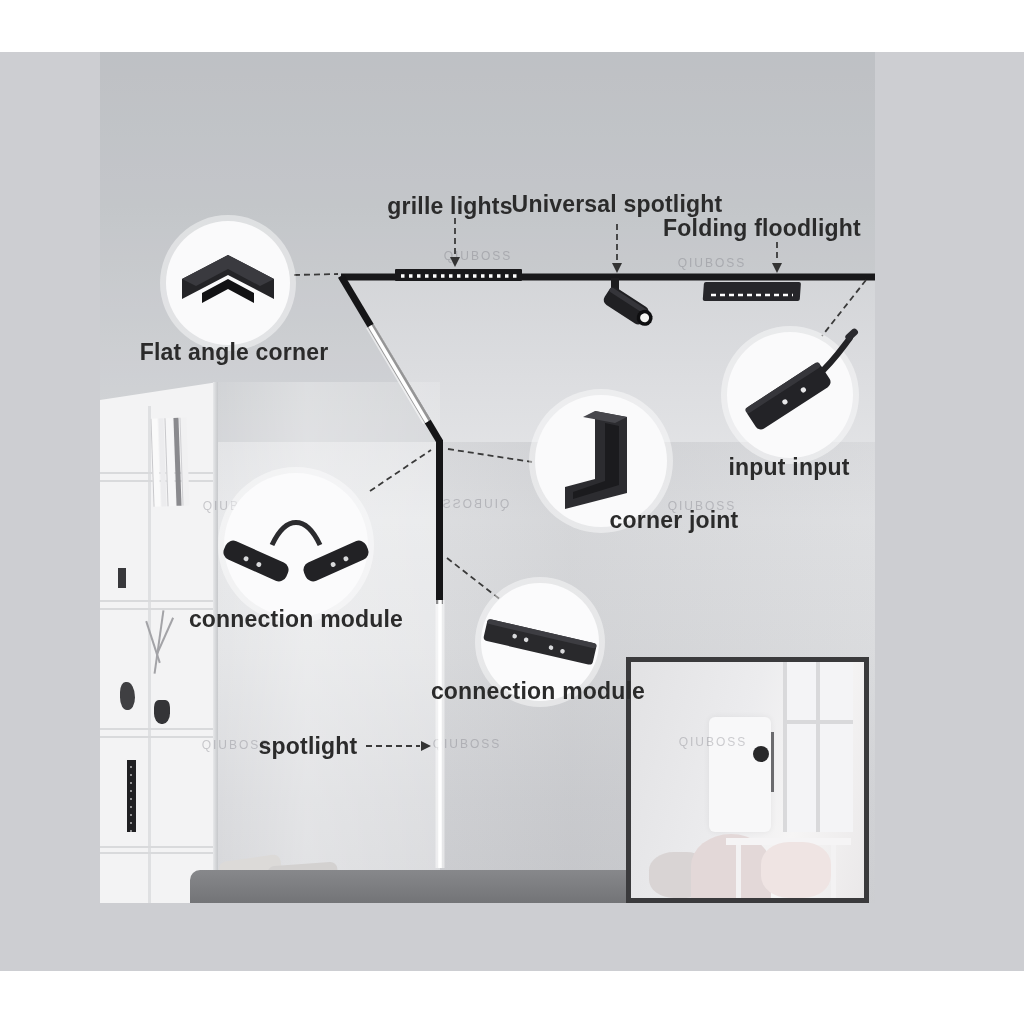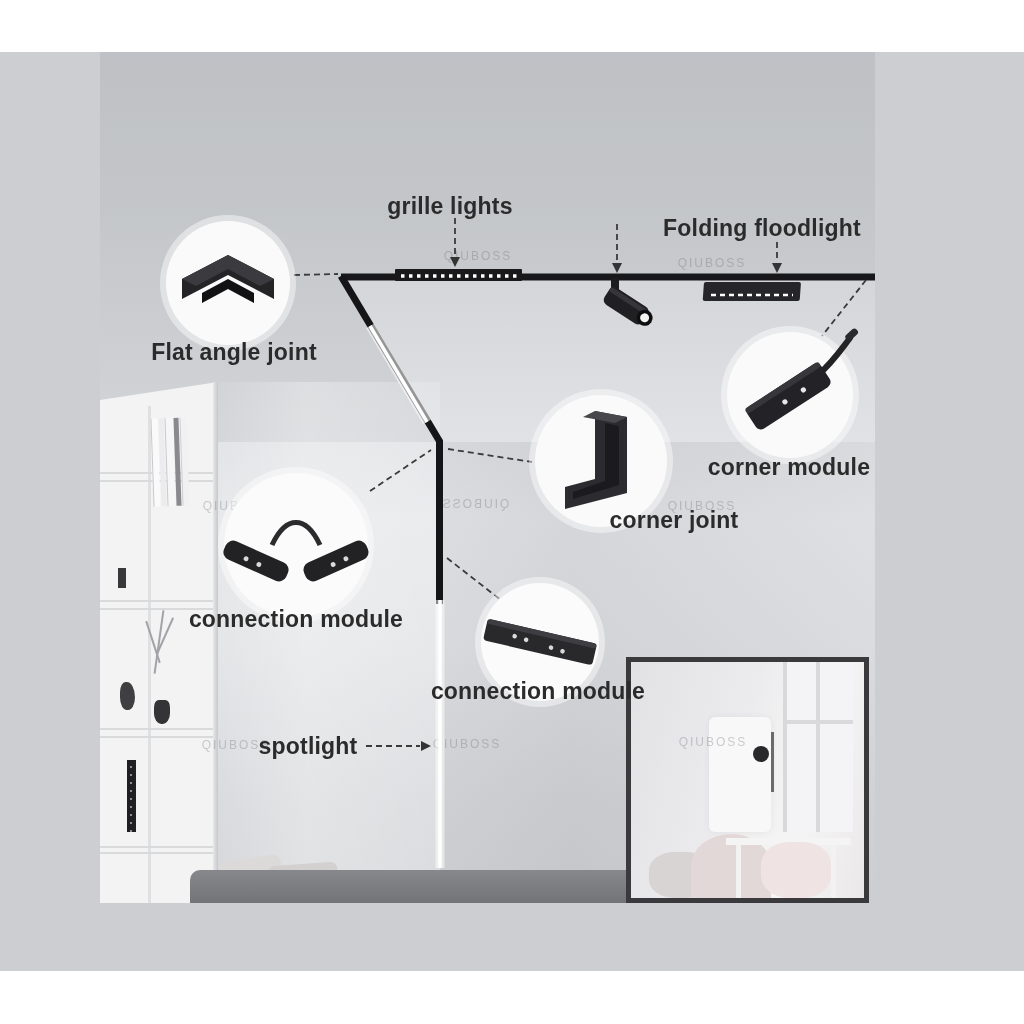--- a/index.html
+++ b/index.html
@@ -268,21 +268,22 @@
       <rect x="-56" y="-11" width="112" height="22" rx="4" fill="#29292c"></rect>
       <rect x="-56" y="-11" width="112" height="5" rx="2.5" fill="#3d3d42"></rect>
       <circle cx="-26" cy="0" r="2.3" fill="#d9dadc"></circle>
       <circle cx="-14" cy="1" r="2.3" fill="#d9dadc"></circle>
       <circle cx="12" cy="3" r="2.3" fill="#d9dadc"></circle>
       <circle cx="24" cy="4" r="2.3" fill="#d9dadc"></circle>
     </g>
   </svg>
 
   <div class="lbl lbl-grille">grille lights</div>
+  <div class="lbl lbl-universal">Universal spotlight</div>
   <div class="lbl lbl-folding">Folding floodlight</div>
-  <div class="lbl lbl-flat">Flat angle joint</div>
-  <div class="lbl lbl-input">corner module</div>
+  <div class="lbl lbl-flat">Flat angle corner</div>
+  <div class="lbl lbl-input">input input</div>
   <div class="lbl lbl-corner">corner joint</div>
   <div class="lbl lbl-conn1">connection module</div>
   <div class="lbl lbl-conn2">connection module</div>
   <div class="lbl lbl-flood">spotlight</div>
 
 </div>
 
 </body></html>

